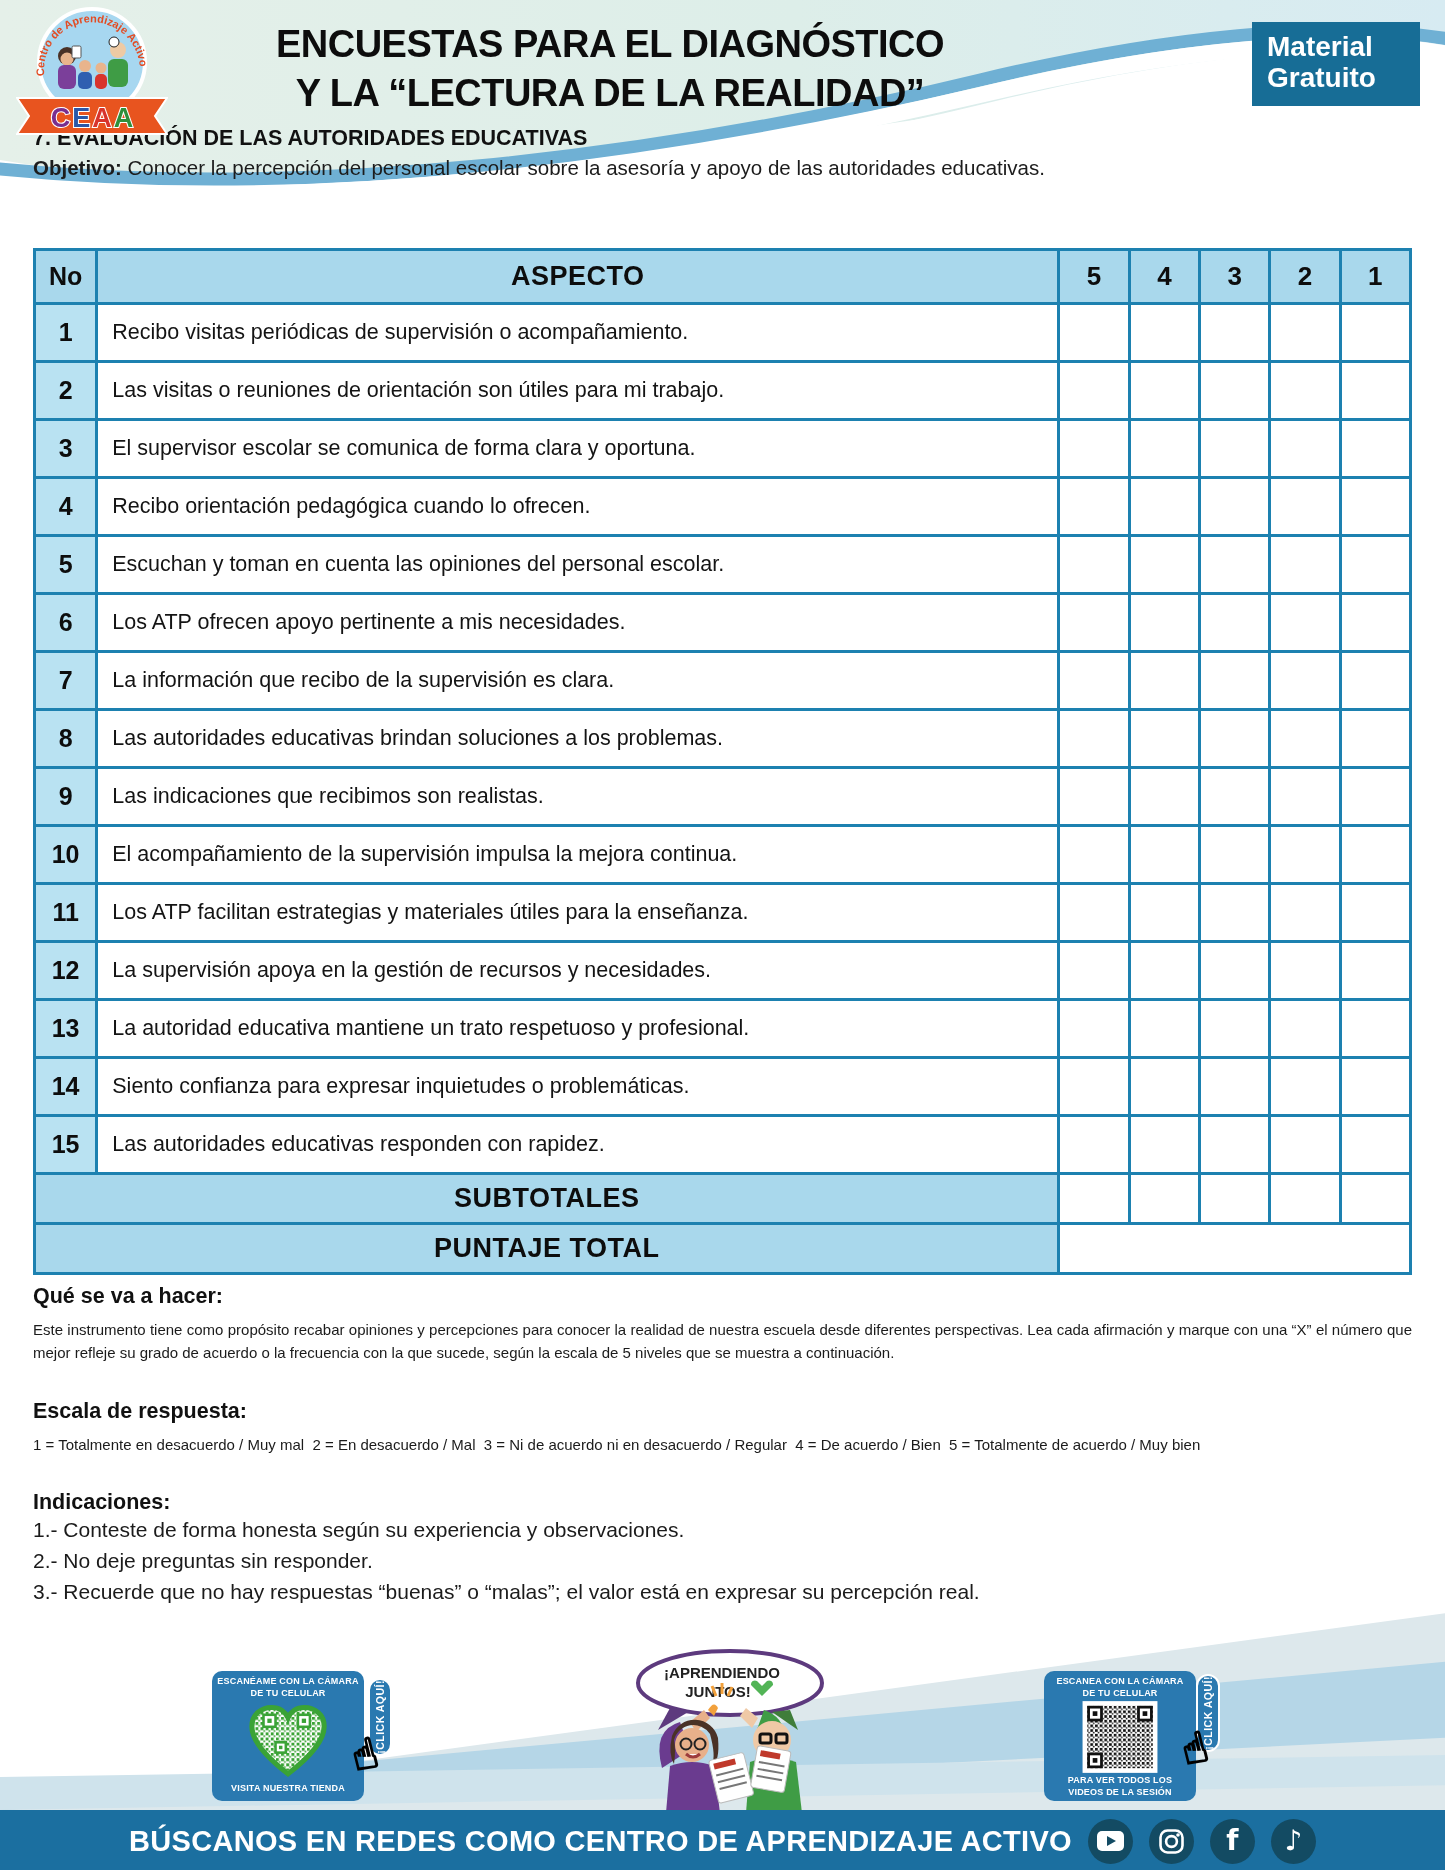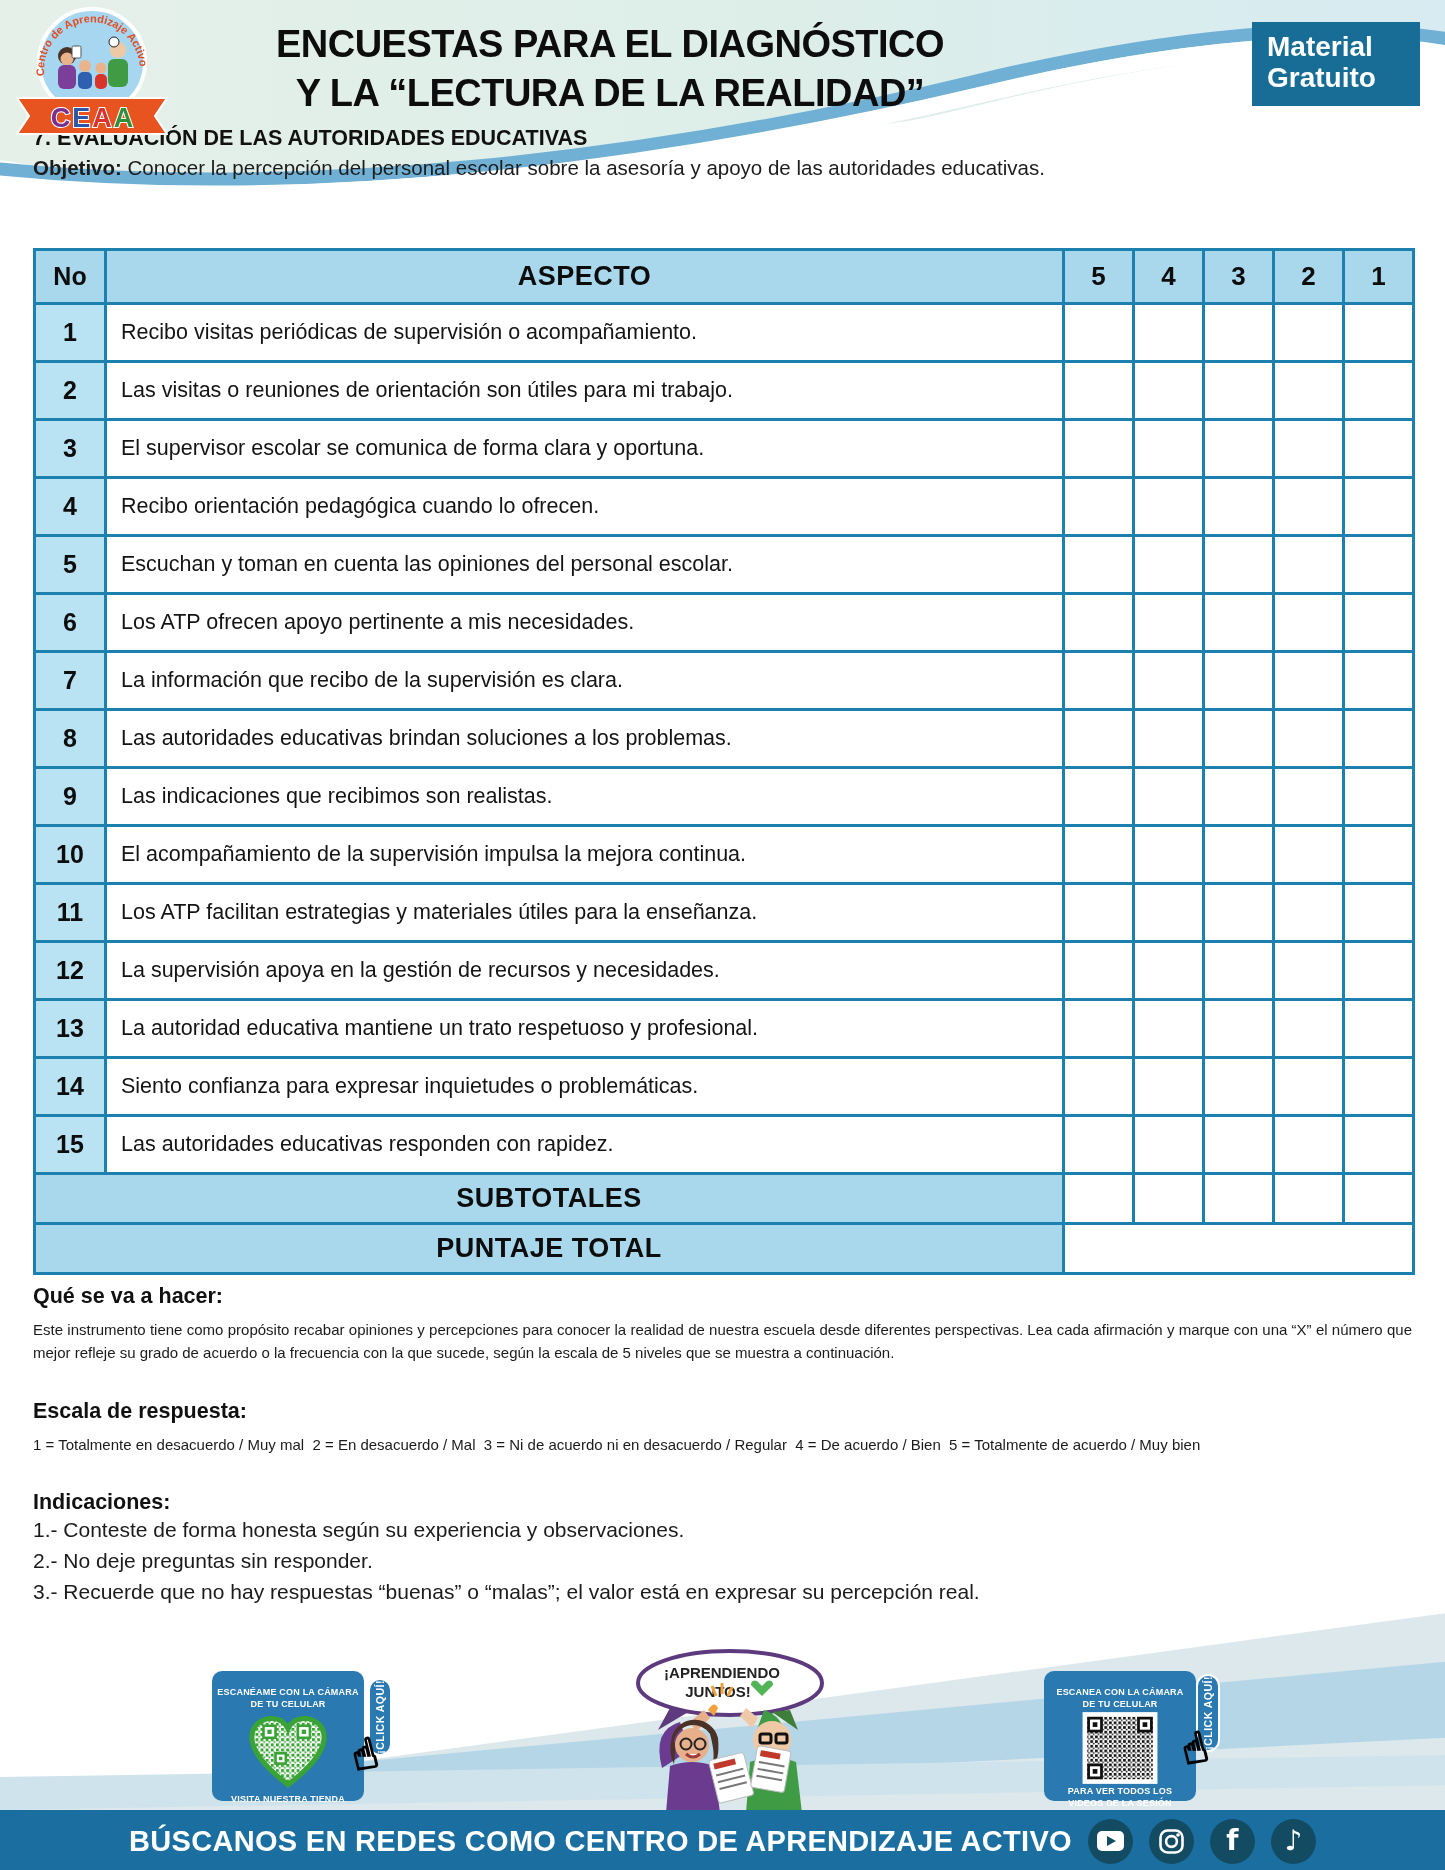--- a/index.html
+++ b/index.html
@@ -23,21 +23,21 @@
     font-size:28px; font-weight:700; line-height:1.12; padding:9px 0 0 15px;
   }
   
   .section-heading { position:absolute; left:33px; top:126px; font-size:21.5px; font-weight:700; color:#111; z-index:2; }
   .objective { position:absolute; left:33px; top:156px; width:1379px; font-size:20.5px; color:#1c1c1c; z-index:2; }
   .objective b { font-weight:700; }
   
   table.survey { position:absolute; left:33px; top:248px; width:1379px; border-collapse:collapse; z-index:2; table-layout:fixed; background:#fff; }
   table.survey th, table.survey td { border:3px solid #1d81b0; }
   table.survey thead th { background:#a9d8ec; height:54px; font-weight:700; color:#0d0d0d; }
-  th.h-no  { width:71px;  font-size:25px; }
+  th.h-no  { width:62px;  font-size:25px; }
   th.h-asp { width:958px; font-size:27px; letter-spacing:0.5px; }
   th.h-sc  { width:70px;  font-size:26px; }
   td.td-no { background:#b9e2f2; text-align:center; font-size:25px; font-weight:700; color:#0d0d0d; height:58px; }
   td.td-aspect { background:#fff; font-size:21.5px; padding-left:14px; color:#141414; }
   td.td-score { background:#fff; }
   tr.subtotal-row td.label, tr.total-row td.label {
     background:#a9d8ec; text-align:center; font-size:27px; font-weight:700; height:50px; color:#0d0d0d; letter-spacing:0.5px;
   }
   
   .notes { position:absolute; left:33px; top:1284px; width:1379px; z-index:2; color:#1b1b1b; }
@@ -47,21 +47,21 @@
   .notes ul { list-style:none; }
   .notes li { font-size:21px; line-height:1.46; }
   
   .stripe { position:absolute; left:0; width:1445px; z-index:0; }
   .stripe-a { top:1570px; height:240px; background:#dde8ec; clip-path:polygon(0 100%, 100% 18%, 100% 100%); }
   .stripe-b { top:1620px; height:190px; background:#b5d6e7; clip-path:polygon(0 92%, 100% 22%, 100% 62%, 0 100%); }
   .stripe-c { top:1755px; height:55px; background:#cfe3ec; clip-path:polygon(0 40%, 100% 0, 100% 55%, 0 100%); }
   
   .qr-card {
     position:absolute; width:152px; height:130px; background:#2a79b0; border-radius:10px;
-    z-index:3; color:#fff; text-align:center; padding-top:16px;
+    z-index:3; color:#fff; text-align:center; padding-top:5px;
   }
   .qr-card .small { font-size:9px; font-weight:700; line-height:1.3; letter-spacing:0.2px; }
   .qr-card svg { display:block; margin:2px auto; }
   .qr-left  { left:212px; top:1671px; }
   .qr-right { left:1044px; top:1671px; }
   .click-pill {
     position:absolute; width:24px; height:78px; background:#2a79b0; border:2px solid #fff; border-radius:12px;
     z-index:4; color:#fff; display:flex; align-items:center; justify-content:center;
   }
   .click-pill span { writing-mode:vertical-rl; transform:rotate(180deg); font-size:10.5px; font-weight:700; letter-spacing:0.5px; }

